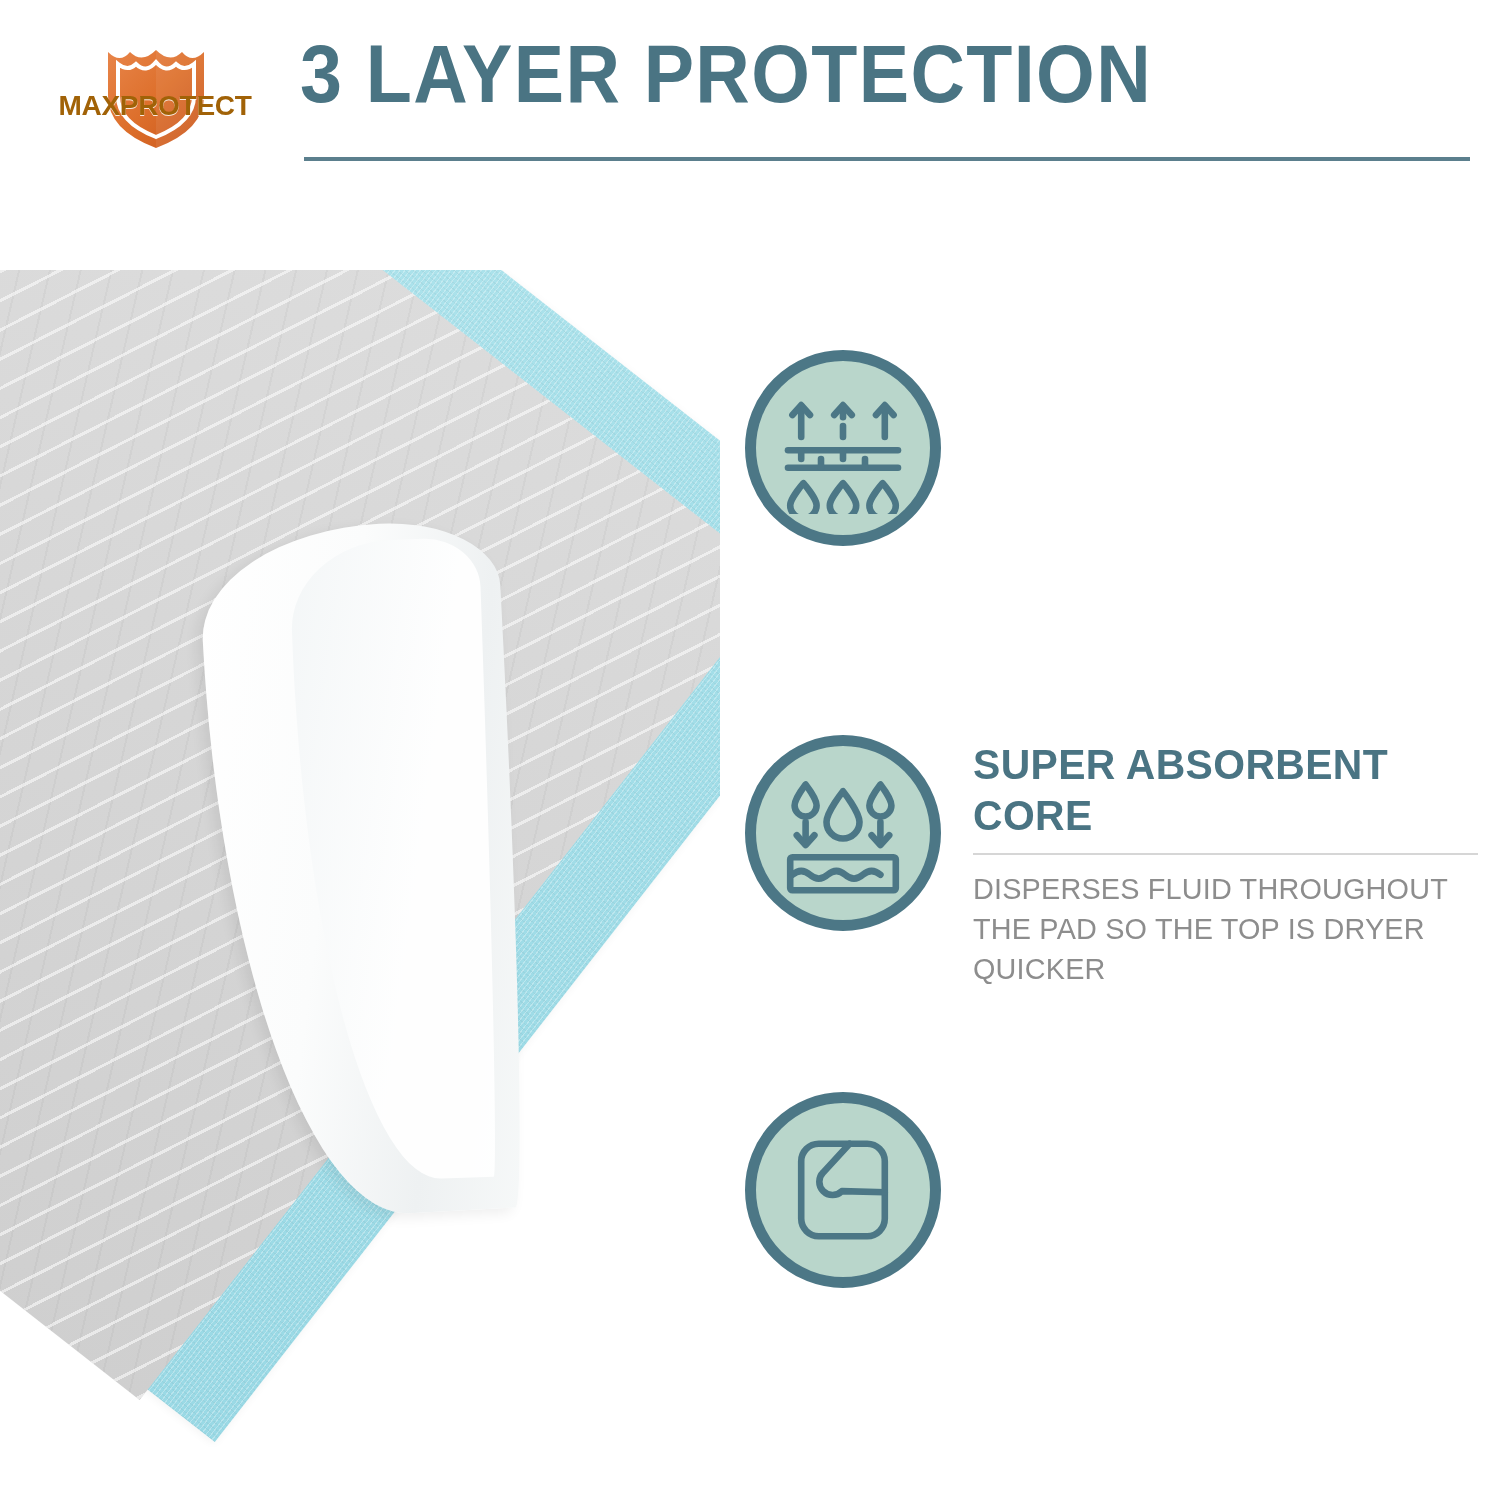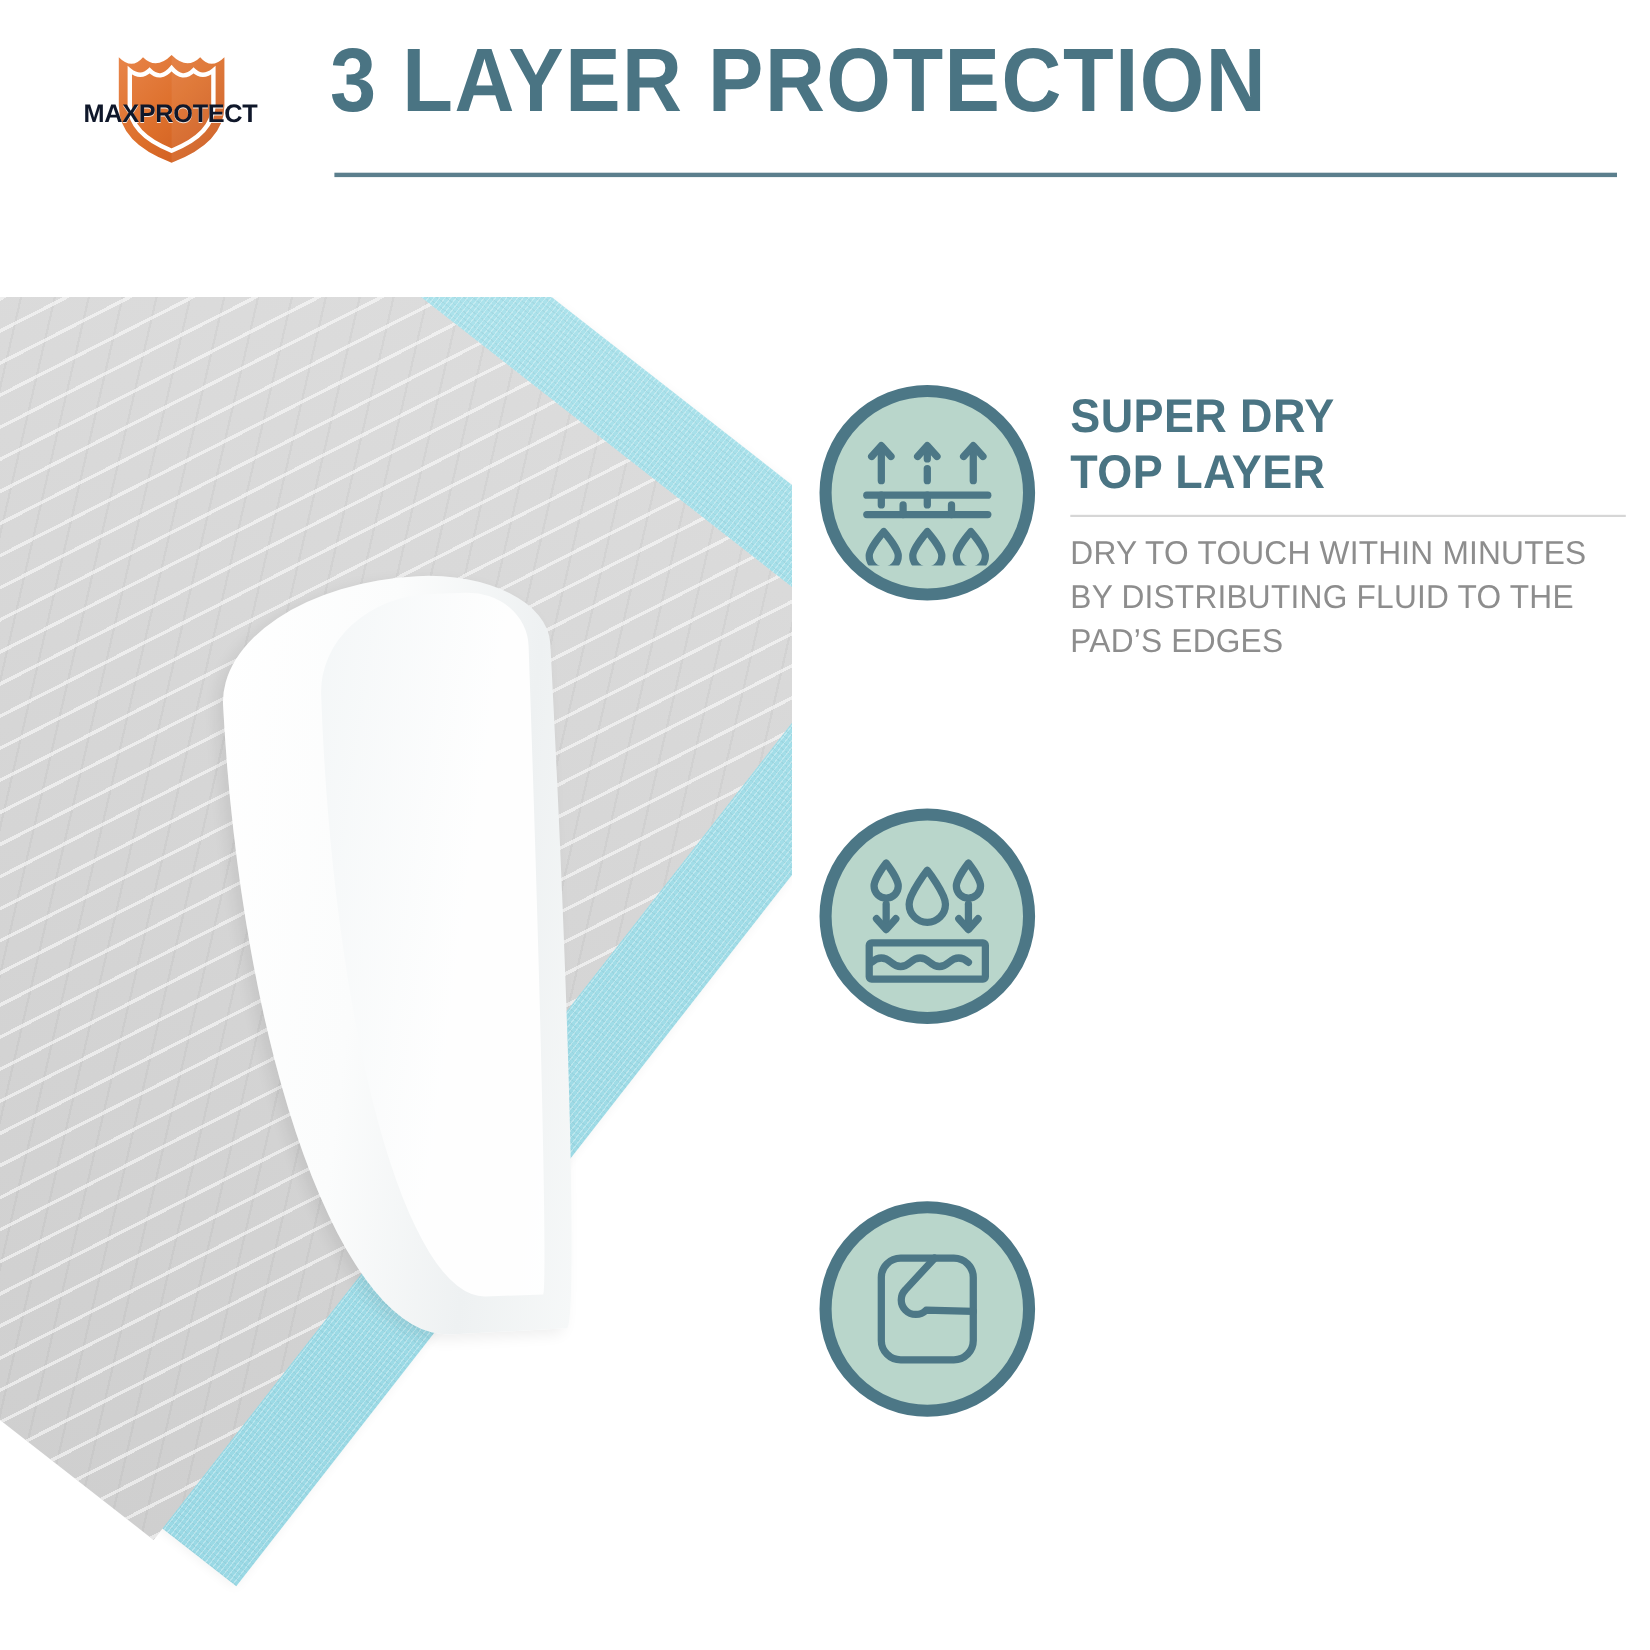--- a/index.html
+++ b/index.html
@@ -12,22 +12,22 @@
   }
 
   
   #header { position:absolute; left:0; top:0; width:1500px; height:190px; }
 
   #logo { position:absolute; left:40px; top:38px; width:230px; height:110px; }
   #logo-shield { position:absolute; left:60px; top:0px; width:112px; height:112px; }
   #logo-wordmark {
     position:absolute; left:0px; top:52px; width:230px;
     text-align:center;
-    font-size:23px; font-weight:bold; letter-spacing:-0.3px;
-    color:#0f172a;
+    font-size:28px; font-weight:bold; letter-spacing:-0.3px;
+    color:#a16207;
     font-family:"Liberation Sans", sans-serif;
     text-shadow:0 1px 0 rgba(255,255,255,.85);
   }
 
   #page-title {
     position:absolute; left:300px; top:28px;
     font-size:82px; line-height:92px;
     font-weight:bold;
     color:#4a7483;
     letter-spacing:1.5px;
@@ -163,48 +163,48 @@
               <path d="M60 62 L60 70"></path>
             <path d="M40 70 L40 78"></path>
               <path d="M80 70 L80 78"></path>
             <path d="M24 92 C24 92 12 106 12 112 a12 12 0 0 0 24 0 C36 106 24 92 24 92 Z"></path>
             <path d="M60 92 C60 92 48 106 48 112 a12 12 0 0 0 24 0 C72 106 60 92 60 92 Z"></path>
             <path d="M96 92 C96 92 84 106 84 112 a12 12 0 0 0 24 0 C108 106 96 92 96 92 Z"></path>
           </g>
         </svg>
       </div>
     </div>
-    <div class="feature-text">
-      <div class="feature-heading" style="white-space:pre-line">SUPER DRY
-TOP LAYER</div>
-      <div class="feature-divider"></div>
-      <div class="feature-body">DRY TO TOUCH WITHIN MINUTES
-BY DISTRIBUTING FLUID TO THE
-PAD’S EDGES</div>
-    </div>
   </div>
 
   <div class="feature" id="feature-1">
     <div class="feature-icon-wrap">
       <div class="icon-circle">
         <svg viewBox="0 0 120 120" width="132" height="132">
           <g fill="none" stroke="#4c7786" stroke-width="6" stroke-linecap="round" stroke-linejoin="round">
             <path d="M26 16 C26 16 16 29 16 35 a10 10 0 0 0 20 0 C36 29 26 16 26 16 Z"></path>
             <path d="M94 16 C94 16 84 29 84 35 a10 10 0 0 0 20 0 C104 29 94 16 94 16 Z"></path>
             <path d="M60 22 C60 22 45 41 45 50 a15 15 0 0 0 30 0 C75 41 60 22 60 22 Z"></path>
             <path d="M26 50 L26 70"></path>
               <path d="M18 62 L26 71 L34 62"></path>
             <path d="M94 50 L94 70"></path>
               <path d="M86 62 L94 71 L102 62"></path>
             <rect x="12" y="82" width="96" height="30" rx="2"></rect>
             <path d="M14 98 q8 -7 16 0 t16 0 t16 0 t16 0 t16 0"></path>
           </g>
         </svg>
       </div>
     </div>
+    <div class="feature-text">
+      <div class="feature-heading" style="white-space:pre-line">SUPER ABSORBENT
+CORE</div>
+      <div class="feature-divider"></div>
+      <div class="feature-body">DISPERSES FLUID THROUGHOUT
+THE PAD SO THE TOP IS DRYER
+QUICKER</div>
+    </div>
   </div>
 
   <div class="feature" id="feature-2">
     <div class="feature-icon-wrap">
       <div class="icon-circle">
         <svg viewBox="0 0 120 120" width="132" height="132">
           <g fill="none" stroke="#4c7786" stroke-width="6" stroke-linecap="round" stroke-linejoin="round">
             <path d="M22 34 a16 16 0 0 1 16 -16 L82 18 a16 16 0 0 1 16 16 L98 86
                      a16 16 0 0 1 -16 16 L38 102 a16 16 0 0 1 -16 -16 Z"></path>
             <path d="M66 18 L42 44 a12 12 0 0 0 0 17 a12 12 0 0 0 17 0 L98 62"></path>

